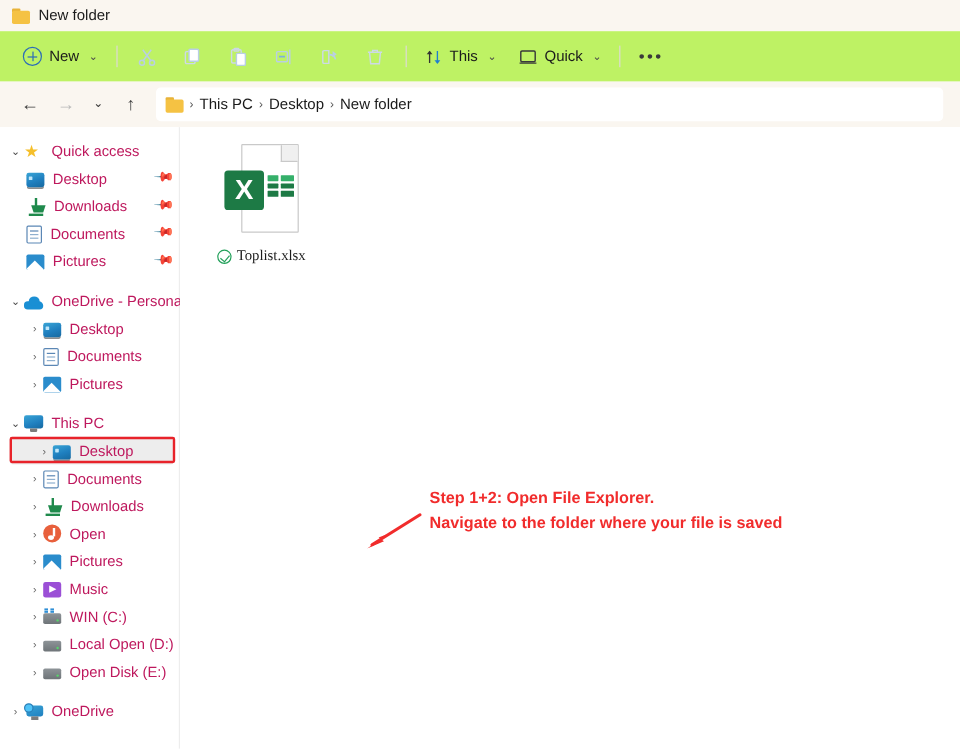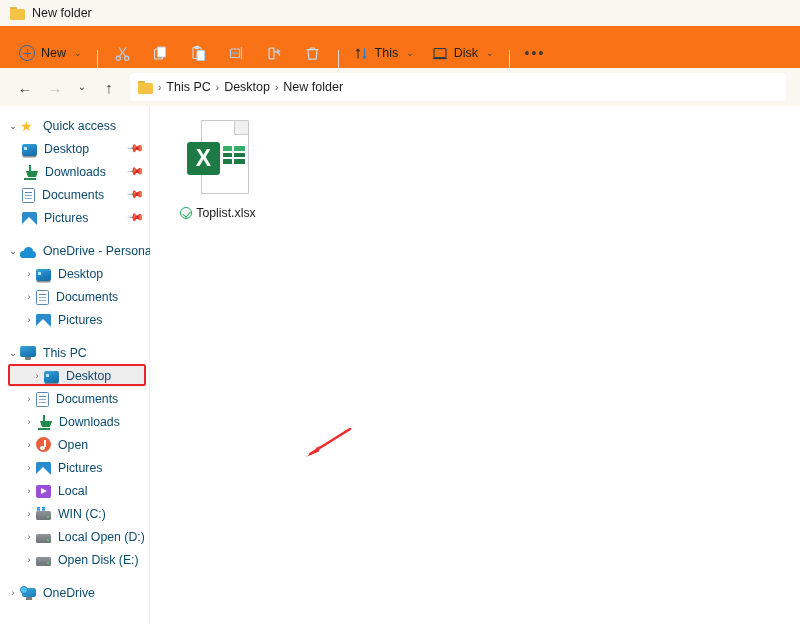--- a/index.html
+++ b/index.html
@@ -24,22 +24,22 @@
     content:""; position:absolute; left:0; top:0; width:7px; height:3px;
     background:#e8b339; border-radius:1px 1px 0 0;
   }
   .folder-ico::after {
     content:""; position:absolute; left:0; top:2.5px; width:15px; height:10.5px;
     background:#f5c243; border-radius:1.5px;
   }
 
   
   .toolbar {
-    height: 42px; background: #f97316;
-    display: flex; align-items: flex-end; padding: 0 10px; gap: 0px;
+    height: 42px; background: #bef264;
+    display: flex; align-items: center; padding: 0 10px; gap: 0px;
   }
   .tb-btn {
     height: 30px; display: flex; align-items: center; gap: 6px;
     padding: 0 9px; border-radius: 4px; font-size: 12.5px; color: #1b1b1b;
     white-space: nowrap;
   }
   .tb-icon-btn { width: 38px; justify-content: center; padding: 0; }
   .tb-sep { width: 1px; height: 18px; background: #dedad4; margin: 0 6px; }
   .chev-sm { font-size: 9px; color: #4a4a4a; margin-left: 2px; }
   .dots { letter-spacing: 2px; font-size: 14px; color: #3a3a3a; line-height: 1; }
@@ -81,21 +81,21 @@
   }
   .content { flex: 1; background: #ffffff; position: relative; padding: 14px 0 0 18px; }
 
   
   .nav-row {
     height: 23px; display: flex; align-items: center;
     padding-right: 6px; position: relative;
   }
   .nav-row.indent0 { padding-left: 6px; }
   .nav-row.indent1 { padding-left: 22px; }
-  .nav-label { font-size: 12.3px; color: #0c4a6e; white-space: nowrap; }
+  .nav-label { font-size: 12.3px; color: #be185d; white-space: nowrap; }
   .twisty {
     width: 14px; flex: none; font-size: 9px; color: #666;
     display: flex; align-items: center; justify-content: center;
   }
   .twisty.open { font-size: 9px; color: #4a4a4a; }
   .nav-ico { width: 16px; height: 16px; flex: none; margin-right: 7px; position: relative; }
   .pin {
     margin-left: auto; color: #9a9a9a; font-size: 11px;
     transform: rotate(45deg); line-height: 1;
   }
@@ -226,21 +226,21 @@
   }
   .x-badge {
     position: absolute; left: 0; top: 22px; width: 33px; height: 33px;
     background: #1d7a45; border-radius: 3px;
     color: #ffffff; font-size: 23px; font-weight: bold; line-height: 33px; text-align: center;
     font-family: "Liberation Sans", sans-serif;
   }
   .grid-bars { position: absolute; left: 36px; top: 26px; width: 22px; height: 24px; }
   .gb { position: absolute; height: 4.5px; border-radius: 0.5px; }
   .gb.a { background: #35b06a; } .gb.b { background: #1d7a45; }
-  .label-row { display: flex; align-items: center; gap: 4px; margin-top: 8px; }
+  .label-row { display: flex; align-items: center; gap: 4px; margin-top: 8px; font-family: Liberation Serif, serif; }
   .sync-check {
     width: 12px; height: 12px; border: 1.4px solid #22a05a; border-radius: 50%;
     position: relative; flex: none;
   }
   .sync-check::after {
     content:""; position:absolute; left:2.6px; top:2.2px; width:4px; height:6px;
     border-right: 1.5px solid #22a05a; border-bottom: 1.5px solid #22a05a;
     transform: rotate(40deg);
   }
   .file-name { font-size: 12.3px; color: #1b1b1b; white-space: nowrap; }
@@ -333,21 +333,21 @@
         <path d="M10.5 13.3 L12.9 10.3 H8.1 Z" fill="#1e7fd0"></path>
       </svg>
       <span>This</span>
       <span class="chev-sm">⌄</span>
     </div>
     <div class="tb-btn">
       <svg width="16" height="15" viewBox="0 0 16 15">
         <rect x="2" y="2.5" width="12" height="9" rx="1" fill="none" stroke="#3a3a3a" stroke-width="1.2"></rect>
         <line x1="1" y1="12.6" x2="15" y2="12.6" stroke="#3a3a3a" stroke-width="1.2"></line>
       </svg>
-      <span>Disk</span>
+      <span>Quick</span>
       <span class="chev-sm">⌄</span>
     </div>
     <div class="tb-sep"></div>
     <div class="tb-btn">
       <span class="dots">•••</span>
     </div>
   </div>
 
   <div class="addrrow">
     <div class="navbtn">←</div>
@@ -455,21 +455,21 @@
         <span class="nav-label">Open</span>
       </div>
       <div class="nav-row indent1">
         <span class="twisty">›</span>
         <span class="nav-ico ic-pic"></span>
         <span class="nav-label">Pictures</span>
       </div>
       <div class="nav-row indent1">
         <span class="twisty">›</span>
         <span class="nav-ico ic-video"></span>
-        <span class="nav-label">Local</span>
+        <span class="nav-label">Music</span>
       </div>
       <div class="nav-row indent1">
         <span class="twisty">›</span>
         <span class="nav-ico ic-drive win"></span>
         <span class="nav-label">WIN (C:)</span>
       </div>
       <div class="nav-row indent1">
         <span class="twisty">›</span>
         <span class="nav-ico ic-drive"></span>
         <span class="nav-label">Local Open (D:)</span>
@@ -506,19 +506,23 @@
             <i class="gb b" style="left:11px; top:13px; width:11px;"></i>
           </div>
           <div class="x-badge">X</div>
         </div>
         <div class="label-row">
           <span class="sync-check"></span>
           <span class="file-name">Toplist.xlsx</span>
         </div>
       </div>
 
+      <div class="annot">
+        <div>Step 1+2: Open File Explorer.</div>
+        <div>Navigate to the folder where your file is saved</div>
+      </div>
       <svg class="annot-arrow" width="60" height="40" viewBox="0 0 60 40">
         <line x1="52" y1="5" x2="12" y2="30" stroke="#f12c2c" stroke-width="2.6" stroke-linecap="round"></line>
         <path d="M8 33 L22 27 L17.5 24 L24 21.5 Z" fill="#f12c2c"></path>
       </svg>
     </div>
   </div>
 </div>
 
 </body></html>

